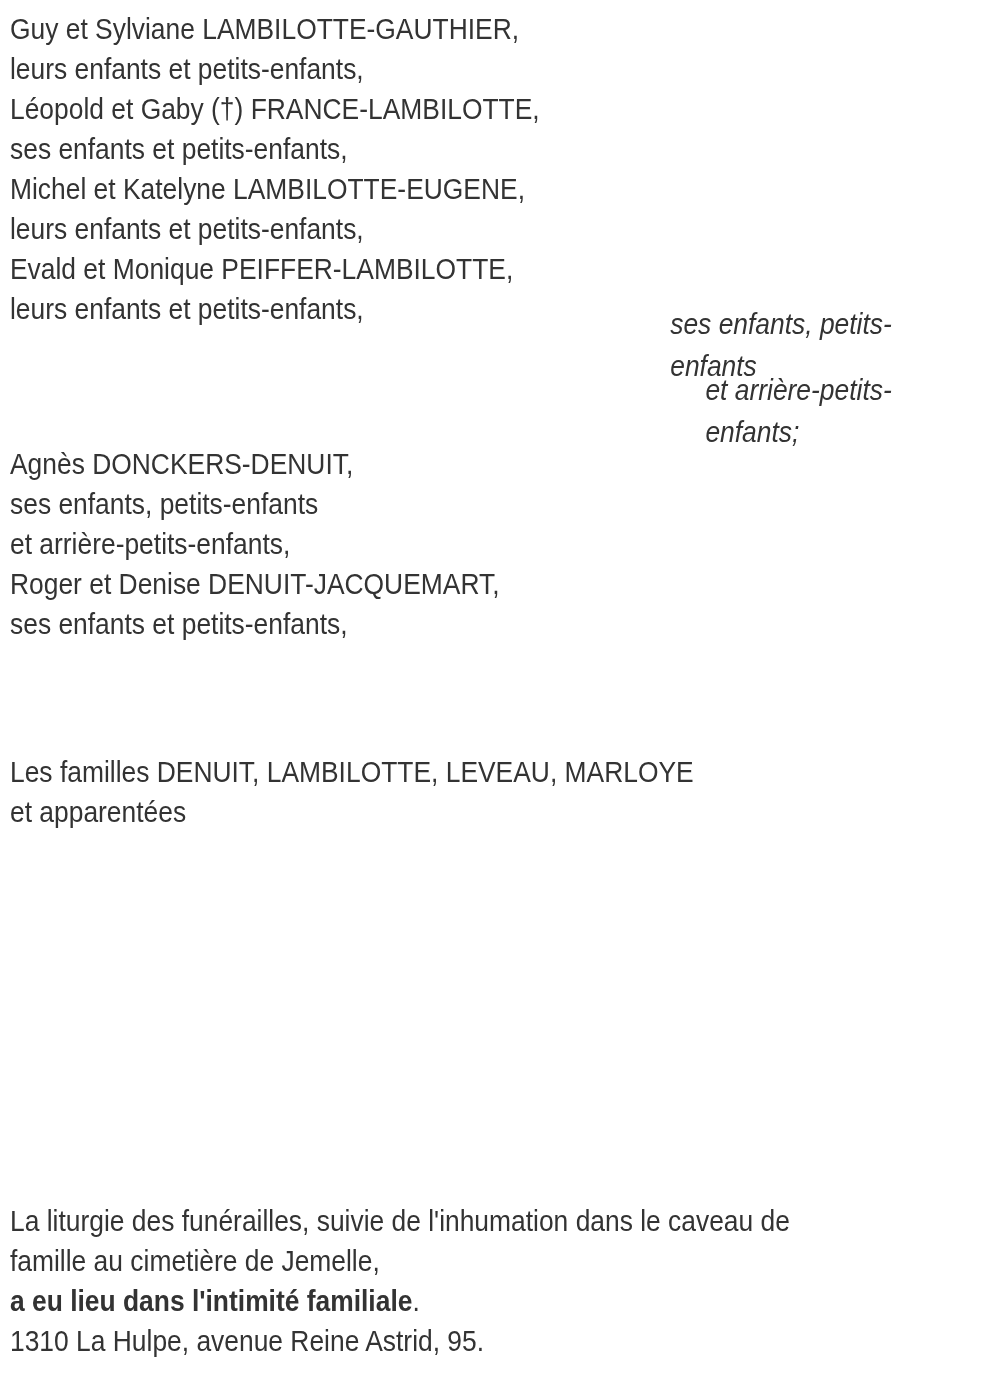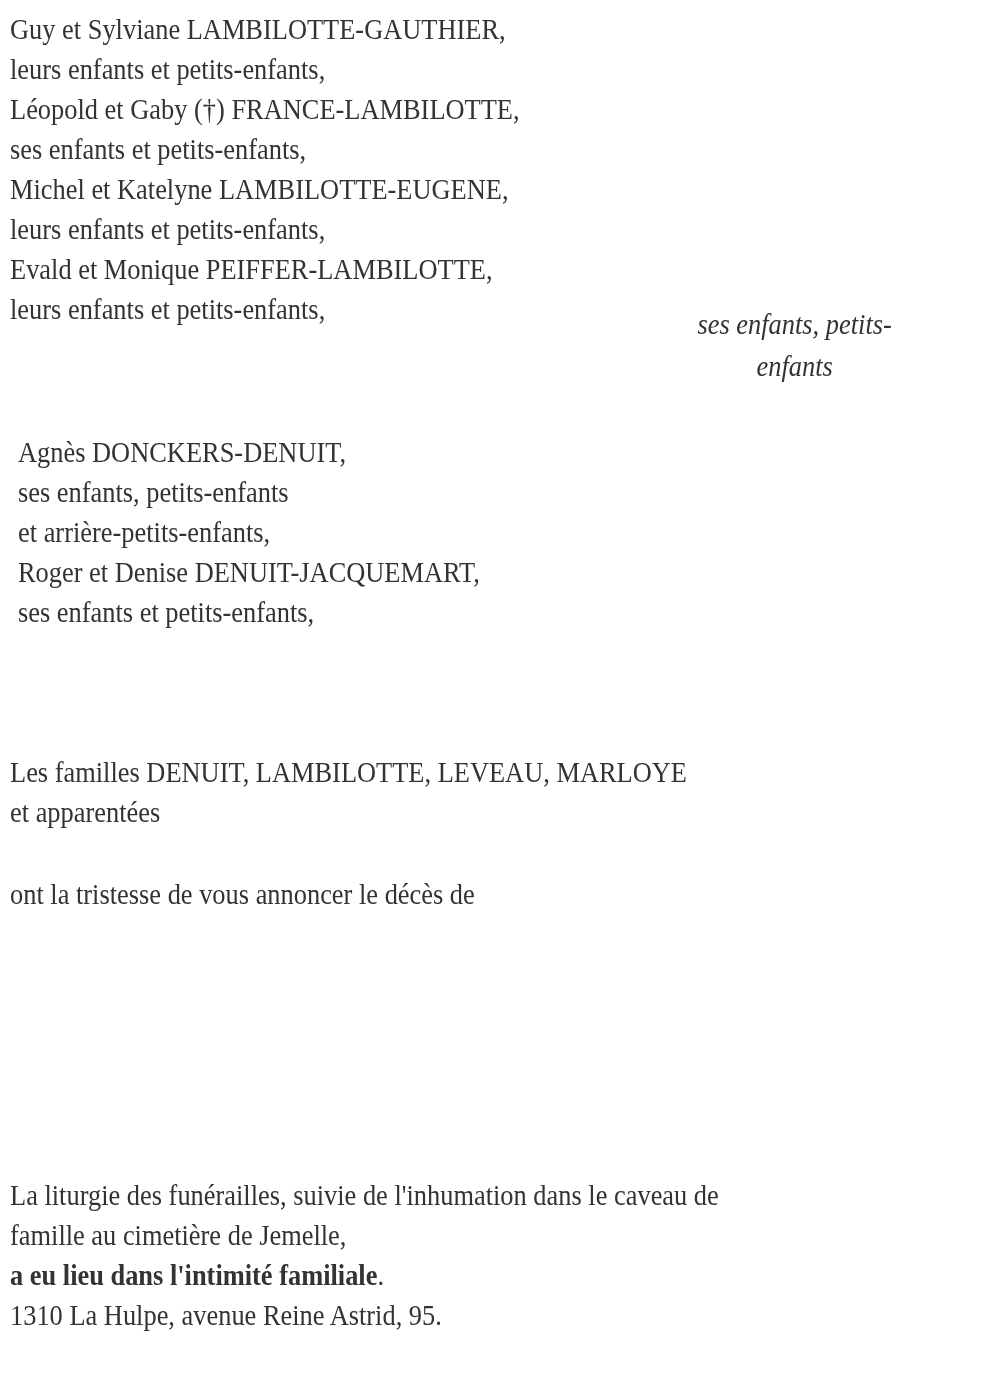--- a/index.html
+++ b/index.html
@@ -6,28 +6,28 @@
     margin: 0;
     padding: 0;
     background: #ffffff;
   }
   .page {
     position: relative;
     width: 904px;
     height: 1377px;
     background: var(--page_bg, #ffffff);
     overflow: hidden;
-    font-family: Liberation Serif, serif;
+    font-family: Liberation Sans, sans-serif;
     color: var(--text, #333333);
   }
   .block {
     position: absolute;
   }
   .block.left  { left: 10px;  text-align: left; }
-  .block.right { right: 12px; text-align: center; }
+  .block.right { right: 12px; text-align: left; }
   .ln {
     font-size: 30px;
     line-height: 40px;
     white-space: nowrap;
     transform: scaleX(0.88);
   }
   .left  .ln { transform-origin: left center; }
   .right .ln { transform-origin: right center; }
   .italic .ln { font-style: italic; }
   .ln.tight { line-height: 42px; }
@@ -55,43 +55,44 @@
     <div class="ln">leurs enfants et petits-enfants,</div>
     <div class="ln">Evald et Monique PEIFFER-LAMBILOTTE,</div>
     <div class="ln">leurs enfants et petits-enfants,</div>
   </div>
 
   <div class="block right italic" style="top: 303px;">
     <div class="ln tight">ses enfants, petits-</div>
     <div class="ln tight">enfants</div>
   </div>
 
+  <div class="block right italic" style="top: 369px;">
+    <div class="ln tight">et arrière-petits-</div>
+    <div class="ln tight">enfants;</div>
+  </div>
 
-  <div class="block left" style="top: 432px; margin-left: 8px;">
+  <div class="block left" style="top: 444px;">
     <div class="ln">Agnès DONCKERS-DENUIT,</div>
     <div class="ln">ses enfants, petits-enfants</div>
     <div class="ln">et arrière-petits-enfants,</div>
     <div class="ln">Roger et Denise DENUIT-JACQUEMART,</div>
     <div class="ln">ses enfants et petits-enfants,</div>
   </div>
 
 
   <div class="block left" style="top: 752px;">
     <div class="ln">Les familles DENUIT, LAMBILOTTE, LEVEAU, MARLOYE</div>
     <div class="ln">et apparentées</div>
   </div>
 
-  <div class="block left" style="top: 874px;">
-    <div class="ln">ont la tristesse de vous annoncer le décès de</div>
-  </div>
 
 
 
 
-  <div class="block left" style="top: 1175px;">
+  <div class="block left" style="top: 1201px;">
     <div class="ln">La liturgie des funérailles, suivie de l'inhumation dans le caveau de</div>
     <div class="ln">famille au cimetière de Jemelle,</div>
     <div class="ln">
       <span class="bold-part">a eu lieu dans l'intimité familiale</span><span class="regular-part">.</span>
     </div>
     <div class="ln">1310 La Hulpe, avenue Reine Astrid, 95.</div>
   </div>
 
 </div>
 

